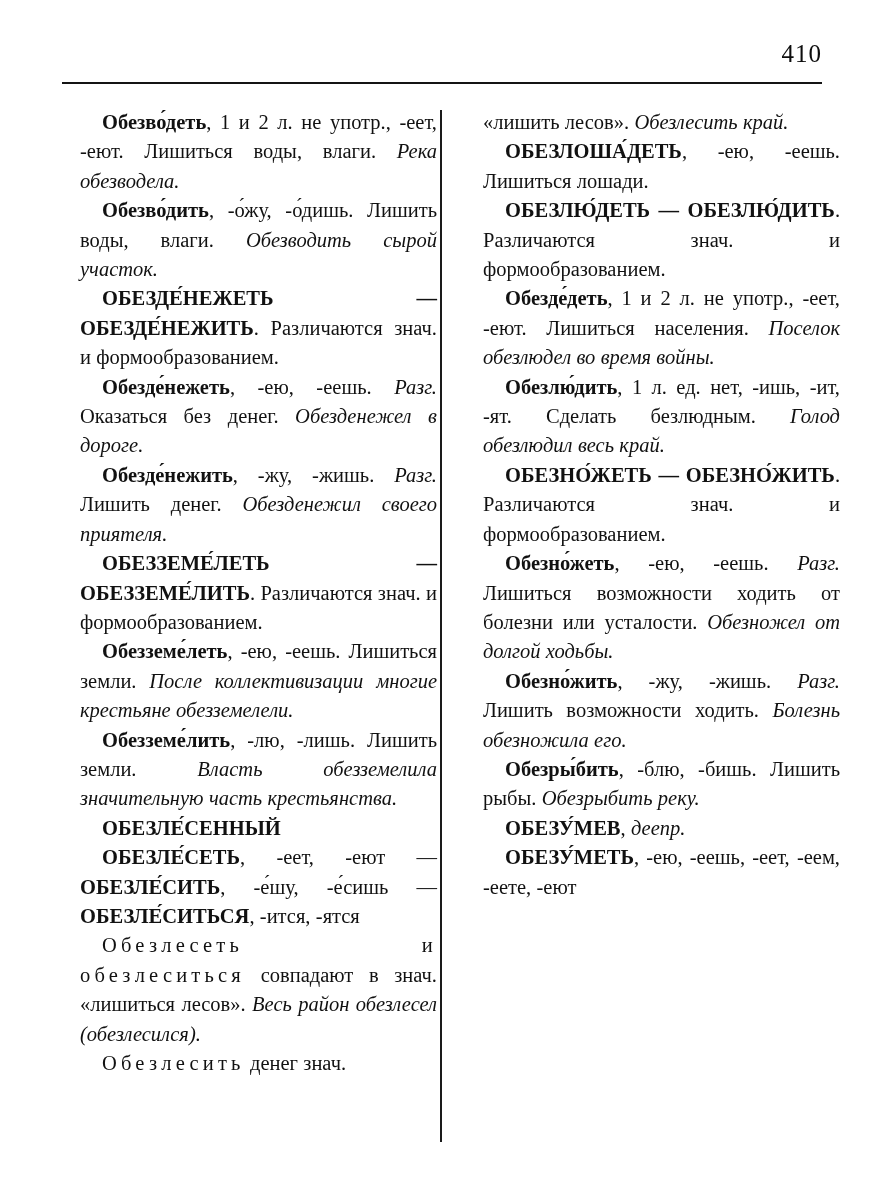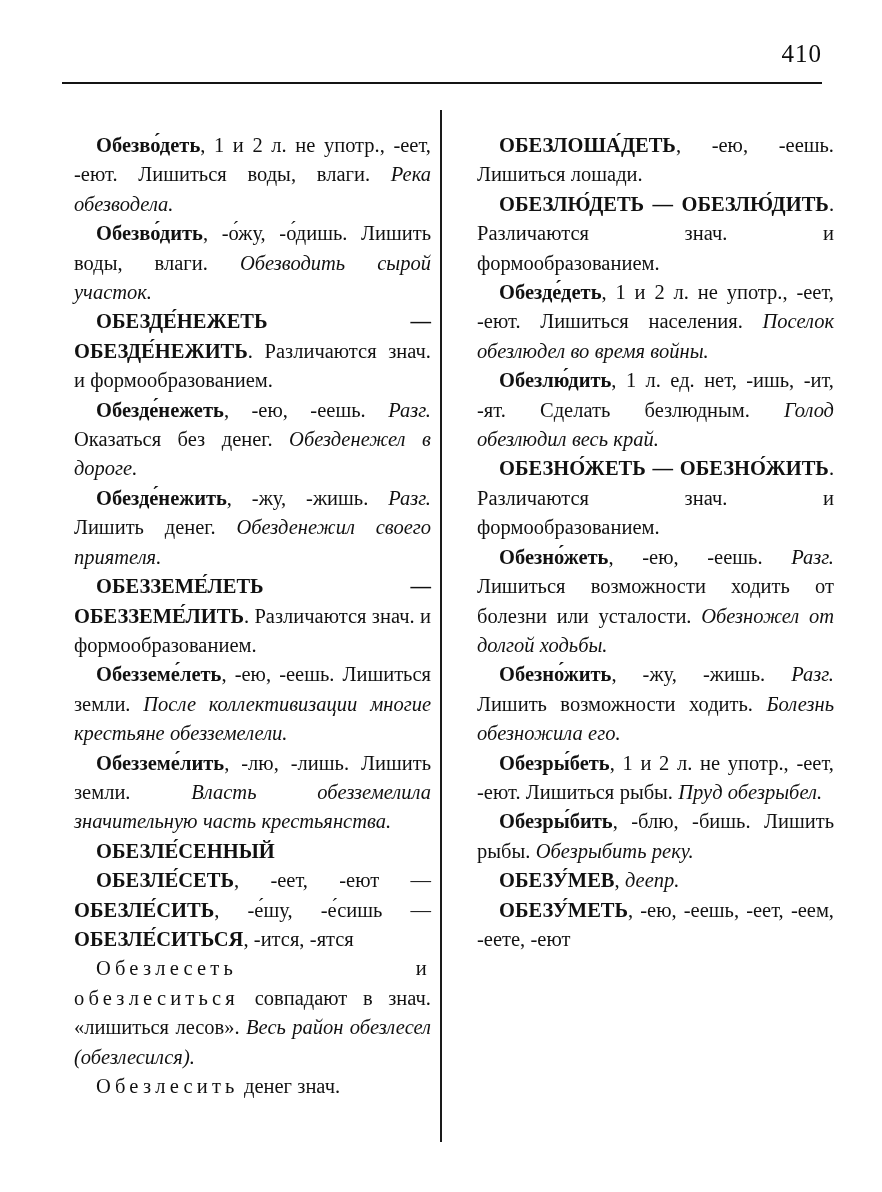--- a/index.html
+++ b/index.html
@@ -34,26 +34,25 @@
     left: 62px;
     top: 82px;
     width: 760px;
     height: 2px;
     background: #141414;
   }
 
   
   .columns {
     position: absolute;
-    left: 74px;
+    left: 80px;
     top: 108px;
     width: 760px;
     display: flex;
     gap: 0;
-    margin-top: 23px;
   }
   .col {
     width: 358px;
   }
   .col-left  { padding-right: 12px; }
   .col-right { padding-left: 34px; }
 
   .col-divider {
     position: absolute;
     left: 440px;
@@ -107,25 +106,25 @@
       <p class="entry"><span class="hw">Обезде́нежить</span><span>, -жу, -жишь. </span><span class="it">Разг.</span><span> Лишить денег. </span><span class="it">Обезденежил своего приятеля.</span></p>
       <p class="entry"><span class="hw">ОБЕЗЗЕМЕ́ЛЕТЬ — ОБЕЗЗЕМЕ́ЛИТЬ</span><span>. Различаются знач. и формообразованием.</span></p>
       <p class="entry"><span class="hw">Обезземе́леть</span><span>, -ею, -еешь. Лишиться земли. </span><span class="it">После коллективизации многие крестьяне обезземелели.</span></p>
       <p class="entry"><span class="hw">Обезземе́лить</span><span>, -лю, -лишь. Лишить земли. </span><span class="it">Власть обезземелила значительную часть крестьянства.</span></p>
       <p class="entry"><span class="hw">ОБЕЗЛЕ́СЕННЫЙ</span></p>
       <p class="entry"><span class="hw">ОБЕЗЛЕ́СЕТЬ</span><span>, -еет, -еют — </span><span class="hw">ОБЕЗЛЕ́СИТЬ</span><span>, -е́шу, -е́сишь — </span><span class="hw">ОБЕЗЛЕ́СИТЬСЯ</span><span>, -ится, -ятся</span></p>
       <p class="entry"><span class="sp">Обезлесеть и обезлеситься</span><span> совпадают в знач. «лишиться лесов». </span><span class="it">Весь район обезлесел (обезлесился).</span></p>
       <p class="entry"><span class="sp">Обезлесить</span><span> денег знач.</span></p>
     </div>
   <div class="col col-right">
+      <p class="entry cont"><span>«лишить лесов». </span><span class="it">Обезлесить край.</span></p>
       <p class="entry"><span class="hw">ОБЕЗЛОША́ДЕТЬ</span><span>, -ею, -еешь. Лишиться лошади.</span></p>
       <p class="entry"><span class="hw">ОБЕЗЛЮ́ДЕТЬ — ОБЕЗЛЮ́ДИТЬ</span><span>. Различаются знач. и формообразованием.</span></p>
       <p class="entry"><span class="hw">Обезде́деть</span><span>, 1 и 2 л. не употр., -еет, -еют. Лишиться населения. </span><span class="it">Поселок обезлюдел во время войны.</span></p>
       <p class="entry"><span class="hw">Обезлю́дить</span><span>, 1 л. ед. нет, -ишь, -ит, -ят. Сделать безлюдным. </span><span class="it">Голод обезлюдил весь край.</span></p>
       <p class="entry"><span class="hw">ОБЕЗНО́ЖЕТЬ — ОБЕЗНО́ЖИТЬ</span><span>. Различаются знач. и формообразованием.</span></p>
       <p class="entry"><span class="hw">Обезно́жеть</span><span>, -ею, -еешь. </span><span class="it">Разг.</span><span> Лишиться возможности ходить от болезни или усталости. </span><span class="it">Обезножел от долгой ходьбы.</span></p>
       <p class="entry"><span class="hw">Обезно́жить</span><span>, -жу, -жишь. </span><span class="it">Разг.</span><span> Лишить возможности ходить. </span><span class="it">Болезнь обезножила его.</span></p>
-      <p class="entry"><span class="hw">Обезры́беть</span><span>, 1 и 2 л. не употр., -еет, -еют. Лишиться рыбы. </span><span class="it">Пруд обезрыбел.</span></p>
       <p class="entry"><span class="hw">Обезры́бить</span><span>, -блю, -бишь. Лишить рыбы. </span><span class="it">Обезрыбить реку.</span></p>
       <p class="entry"><span class="hw">ОБЕЗУ́МЕВ</span><span>, </span><span class="it">деепр.</span></p>
       <p class="entry"><span class="hw">ОБЕЗУ́МЕТЬ</span><span>, -ею, -еешь, -еет, -еем, -еете, -еют</span></p>
     </div>
 </div>
 
 </body></html>

